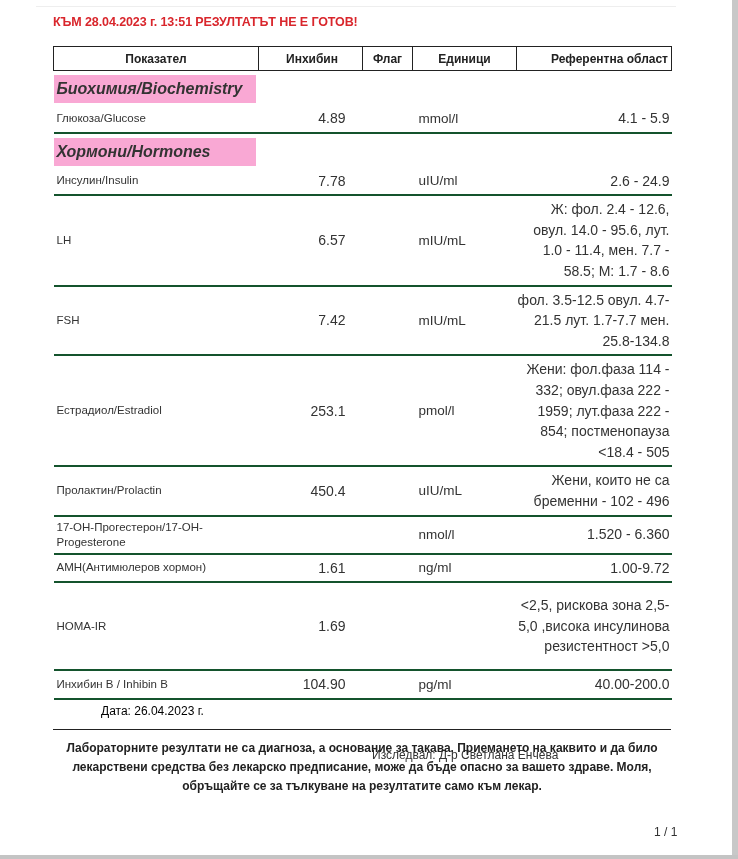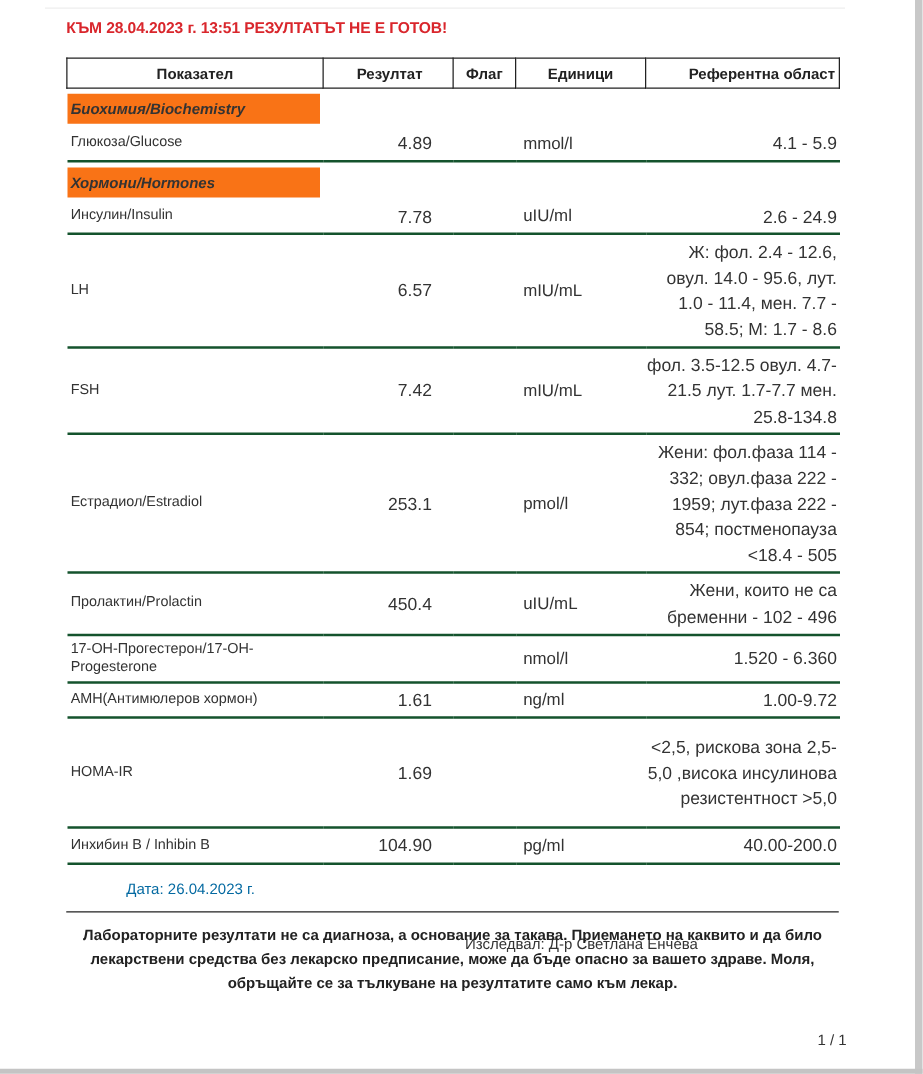--- a/index.html
+++ b/index.html
@@ -27,28 +27,28 @@
   }
   thead th.h-name { text-align:center; }
   thead th.h-result { text-align:right; padding-right:24px; }
   thead th.h-flag, thead th.h-units { text-align:center; }
   thead th.h-ref { text-align:right; padding-right:3px; }
   tbody td {
     font-size:12px; color:#333; padding:0 3px; border-bottom:2px solid #14532d; vertical-align:middle;
   }
   tbody tr.section td { border-bottom:none; padding:4px 0 2px 0; }
   .section-label {
-    display:block; width:202px; background:#f97316; font-style:italic; font-weight:bold;
-    font-size:12px; color:#333; padding:5px 3px; box-sizing:border-box;
+    display:block; width:202px; background:#f9a8d4; font-style:italic; font-weight:bold;
+    font-size:16px; color:#333; padding:5px 3px; box-sizing:border-box;
   }
   td.name { font-size:11.5px; line-height:15px; }
   td.result { text-align:right; font-weight:normal; font-size:14px; padding-right:17px; color:#333; }
   td.units { font-size:13.5px; padding-left:6px; }
   td.ref { text-align:right; font-size:14px; line-height:20.6px; padding:3px 2px 3px 0; }
-  .footer-date { position:absolute; left:101px; top:704px; font-size:12px; color:#0369a1; }
+  .footer-date { position:absolute; left:101px; top:704px; font-size:12px; color:#000000; }
   .footer-doc { position:absolute; left:372px; top:704px; font-size:12px; color:#333;margin-top:44px; }
   .footer-rule { position:absolute; left:53px; top:729px; width:618px; height:1px; background:#222; }
   .disclaimer {
     position:absolute; left:53px; top:739px; width:618px; text-align:center;
     font-size:12px; font-weight:bold; line-height:19px; color:#222;
   }
   .page-num { position:absolute; left:654px; top:825px; font-size:12px; color:#333; }
 </style>
 </head>
 <body>
@@ -63,21 +63,21 @@
   <colgroup>
       <col class="c1">
       <col class="c2">
       <col class="c3">
       <col class="c4">
       <col class="c5">
     </colgroup>
   <thead>
     <tr>
       <th class="h-name">Показател</th>
-      <th class="h-result">Резултат</th>
+      <th class="h-result">Инхибин</th>
       <th class="h-flag">Флаг</th>
       <th class="h-units">Единици</th>
       <th class="h-ref">Референтна област</th>
     </tr>
   </thead>
   <tbody>
     <tr class="section">
       <td colspan="5">
           <span class="section-label">Биохимия/Biochemistry</span>
         </td>

